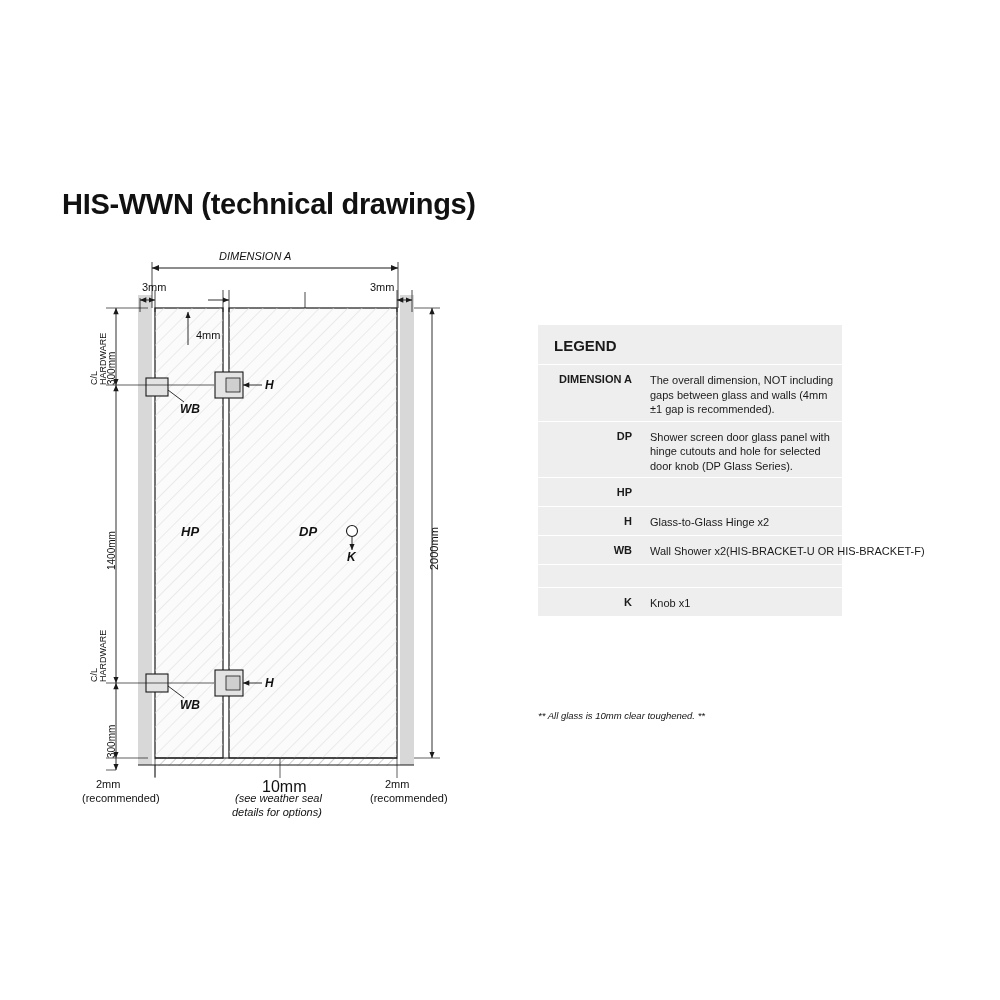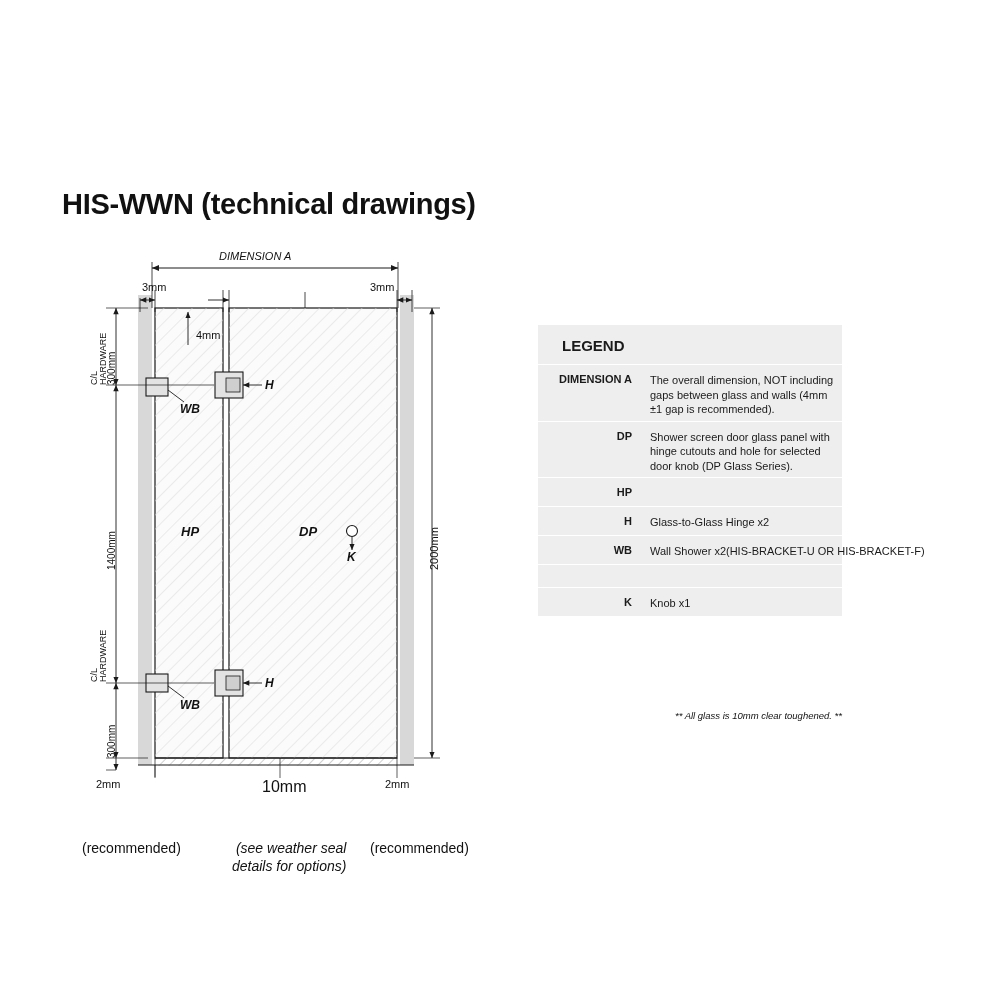--- a/index.html
+++ b/index.html
@@ -34,39 +34,39 @@
     height: 590px;
   }
   .lbl {
     position: absolute;
     font-size: 11px;
     color: #111;
     white-space: nowrap;
   }
   .lbl.i { font-style: italic; }
   .lbl.b { font-weight: bold; font-style: italic; }
-  .lbl.small { font-size: 14px; margin-top: 48px; }
+  .lbl.small { font-size: 11px; }
   .vert {
     transform-origin: 0 0;
     transform: rotate(-90deg);
   }
 
   
   #legend {
     position: absolute;
     left: 538px;
     top: 325px;
     width: 304px;
     background: #eeeeee;
     font-size: 11px;
   }
   #legend .legend-title {
     font-size: 15px;
     font-weight: bold;
-    padding: 12px 14px 10px 24px;
+    padding: 12px 14px 10px 16px;
     border-bottom: 1px solid #ffffff;
   }
   .lrow {
     display: flex;
     border-bottom: 1px solid #ffffff;
     min-height: 28px;
   }
   .lrow:last-child { border-bottom: none; }
   .lrow .key {
     width: 104px;
@@ -85,21 +85,21 @@
     box-sizing: border-box;
     white-space: pre-line;
   }
   .lrow.wide .val { white-space: nowrap; }
   .lrow.spacer { min-height: 22px; }
   #legend-note {
     position: absolute;
     left: 538px;
     top: 710px;
     width: 304px;
-    text-align: right;
+    text-align: left;
     font-size: 9.5px;
     font-style: italic;
     color: #111;
   }
 </style>
 </head>
 <body>
 
 <div id="page-title">HIS-WWN (technical drawings)</div>
 

